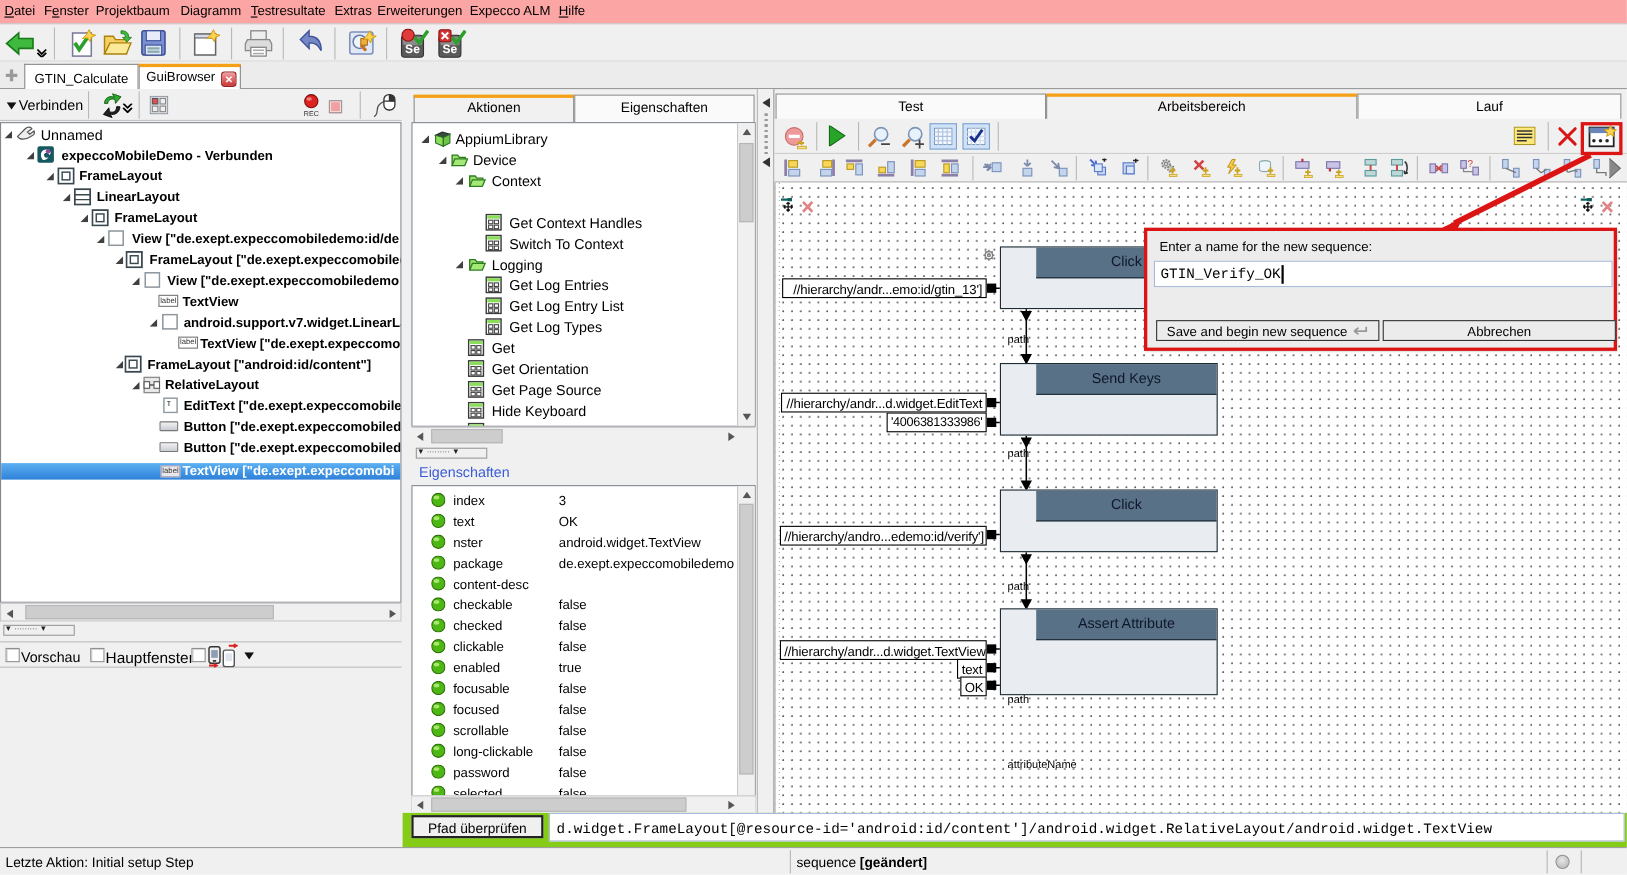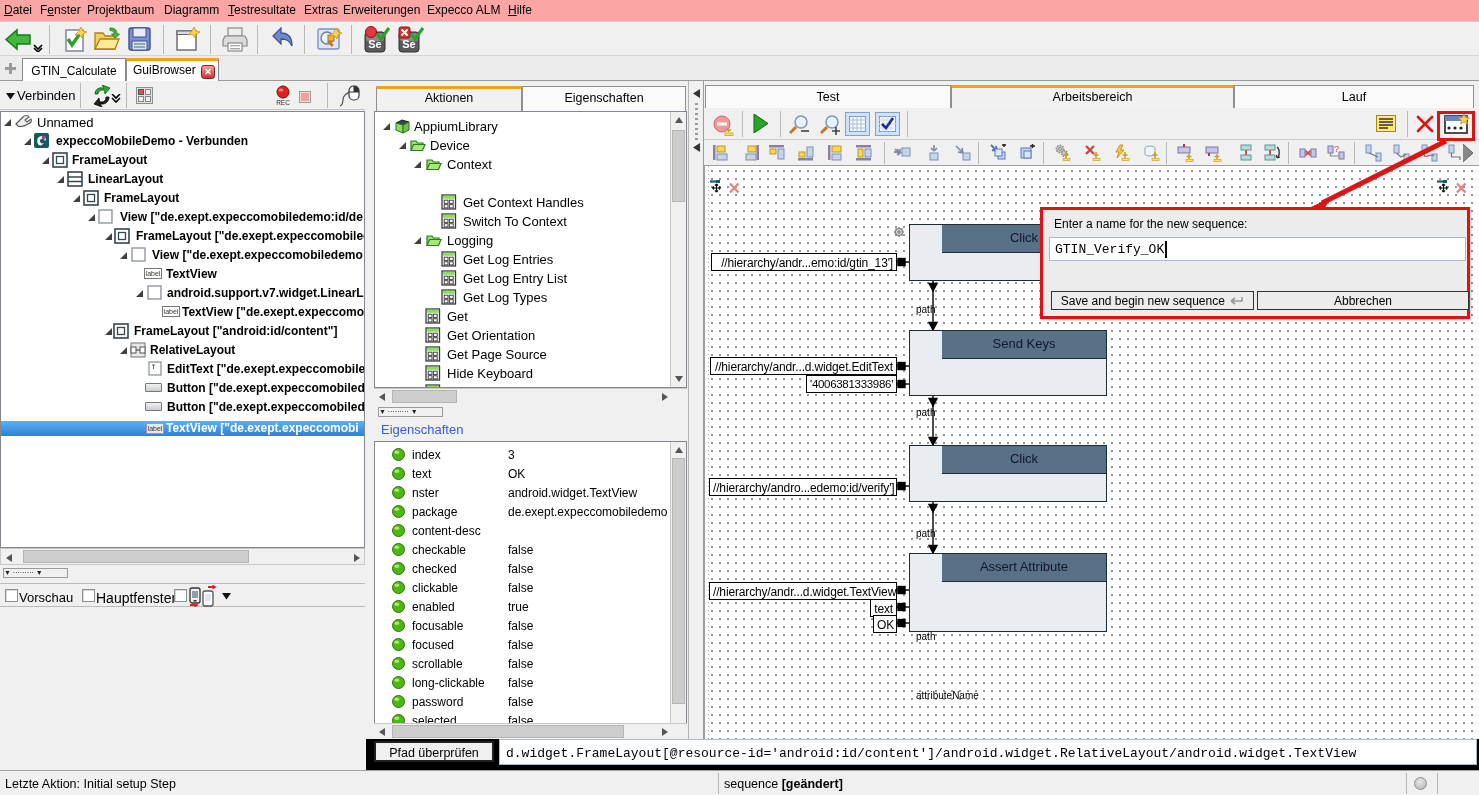--- a/index.html
+++ b/index.html
@@ -921,21 +921,21 @@
       <div class="abs" style="left:214px;top:81px;width:212px;height:19px;background:#ececec;border:1px solid #333;font-size:12px;text-align:center;padding-top:2px">Abbrechen</div>
     </div>
   </div>
 </div>
 
 <div class="abs" style="left:1437px;top:111px;width:38px;height:30px;border:3px solid #dd1414;z-index:30"></div>
 <svg class="abs" style="left:1300px;top:138px;z-index:29" width="160" height="75">
       <path d="M146 3 L22 65" stroke="#dd1414" stroke-width="5"></path>
       <path d="M11 69 L30 60 L24 72 Z" fill="#dd1414"></path>
     </svg>
-<div id="pathrow" class="abs" style="left:366px;top:739px;width:1113px;height:31px;background:#000000">
+<div id="pathrow" class="abs" style="left:366px;top:739px;width:1113px;height:31px;background:#84cc16">
   <div class="abs" style="left:8px;top:2px;width:120px;height:21px;background:#f0f0f0;border:2px solid #222;text-align:center;font-size:12.5px;padding-top:3px">Pfad überprüfen</div>
   <div class="abs" style="left:133px;top:0px;width:978px;height:26px;background:#fff;border:1px solid #a9b9d8;font-family:'Liberation Mono',monospace;font-size:13px;padding:6px 4px 0 6px;white-space:nowrap;overflow:hidden">d.widget.FrameLayout[@resource-id='android:id/content']/android.widget.RelativeLayout/android.widget.TextView</div>
 </div>
 <div id="statusbar">
   <span class="abs" style="left:5px;top:6px;font-size:12.5px">Letzte Aktion: Initial setup Step</span>
   <div class="abs" style="left:718px;top:2px;width:1px;height:21px;background:#b5b5b5"></div>
   <span class="abs" style="left:724px;top:6px;font-size:12.5px">sequence <b>[geändert]</b></span>
   <div class="abs" style="left:1406px;top:2px;width:1px;height:21px;background:#b5b5b5"></div>
   <div class="abs" style="left:1414px;top:6px;width:13px;height:13px;border-radius:50%;background:radial-gradient(circle at 5px 4px,#e8e8e8,#b0b0b0);border:1px solid #909090"></div>
   <div class="abs" style="left:1437px;top:2px;width:1px;height:21px;background:#b5b5b5"></div>

